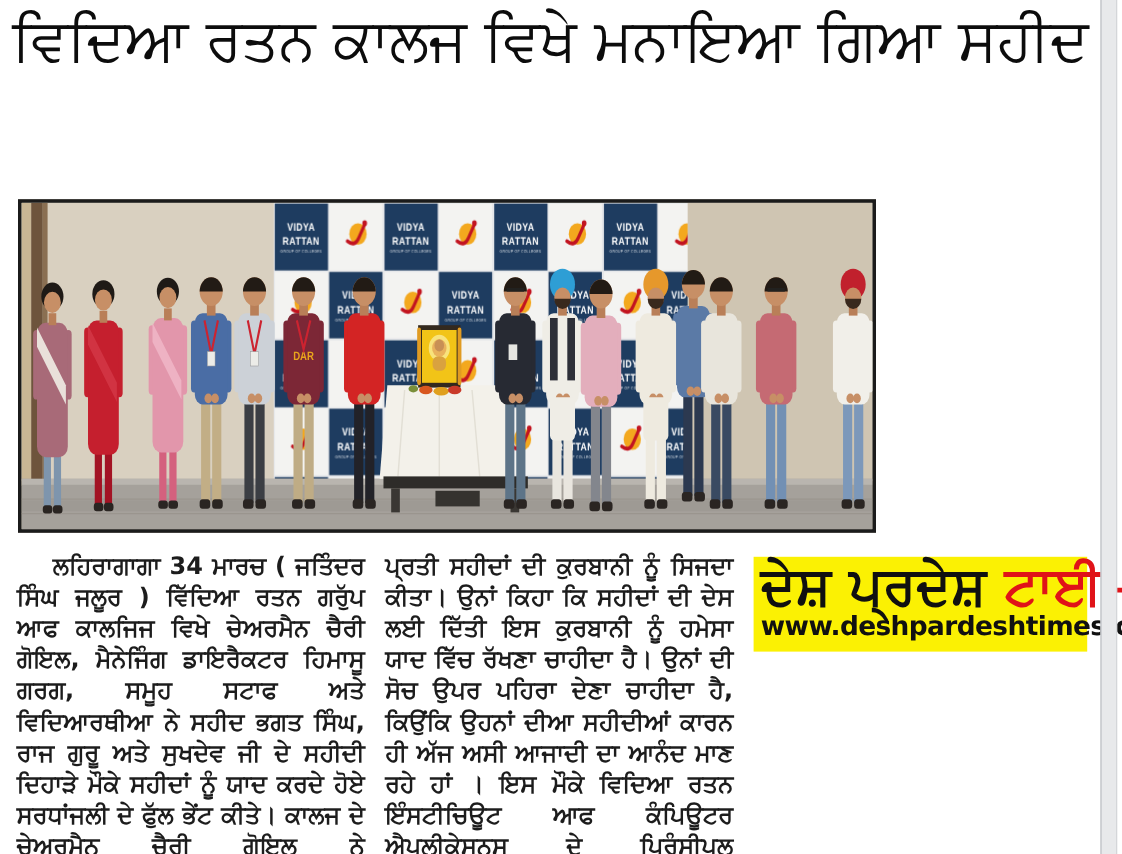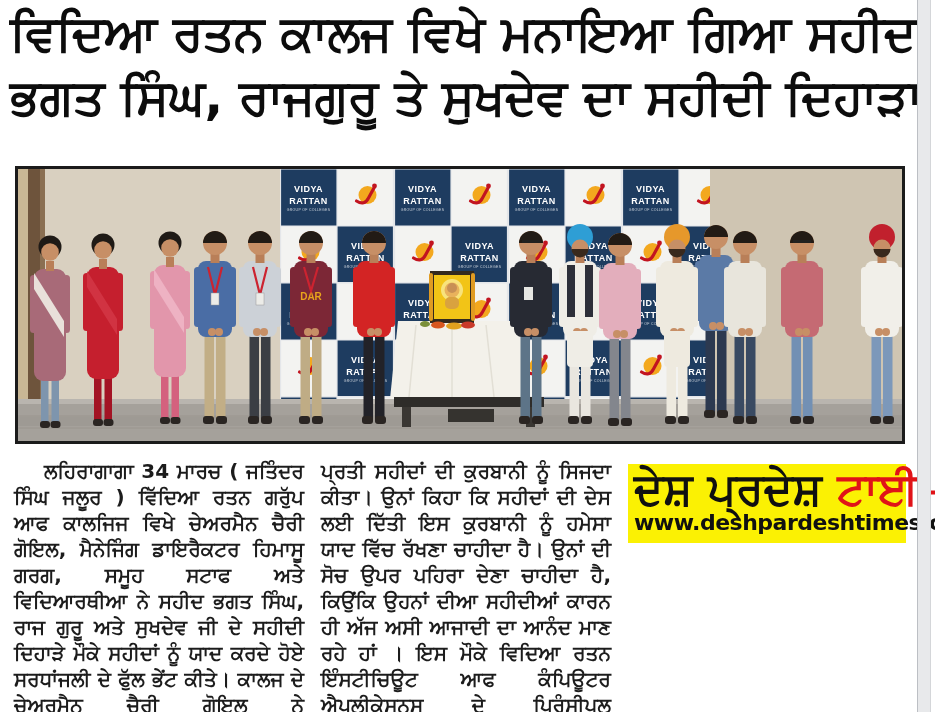--- a/index.html
+++ b/index.html
@@ -1,22 +1,22 @@
 <!DOCTYPE html>
 <html><head>
 <meta charset="utf-8">
 <style>
   html,body{margin:0;padding:0;background:#ffffff;}
   .page{position:relative;width:935px;height:712px;background:#ffffff;overflow:hidden;
         font-family:"DejaVu Sans","Liberation Sans",sans-serif;}
   .edge-strip{position:absolute;top:0;right:4px;width:12px;height:712px;
               background:#e8e9eb;border-left:1px solid #bcbfc4;border-right:1px solid #d4d6d9;}
   .headline{position:absolute;left:10px;top:2px;width:916px;color:#0c0c0c;
-            font-weight:700;font-size:49px;line-height:64px;letter-spacing:-0.5px;}
-  .photo-frame{position:absolute;left:15px;top:166px;width:890px;height:278px;
+            font-weight:400;font-size:49px;line-height:64px;letter-spacing:-0.5px;}
+  .photo-frame{position:absolute;left:15px;top:166px;width:715px;height:278px;
                border:3px solid #1b1b1b;box-sizing:border-box;background:#d8cfbf;}
   .photo-frame svg{display:block;width:100%;height:100%;}
   .bd-t{font:700 9px "Liberation Sans",sans-serif;fill:#ffffff;text-anchor:middle;letter-spacing:.5px;}
   .bd-sub{font:400 3.5px "Liberation Sans",sans-serif;fill:#cfd6de;text-anchor:middle;letter-spacing:.3px;}
   .hoodie-t{font:900 10px "Liberation Sans",sans-serif;fill:#e8a41c;text-anchor:middle;}
   .article{position:absolute;left:14px;top:458px;width:892px;display:flex;gap:17px;}
   .col{width:290px;}
   .col.c3{width:278px;}
   .col p{margin:0;font-size:20px;line-height:26px;text-align:justify;font-weight:600;color:#1c1c1c;}
   .col.c1 p{text-indent:30px;}
@@ -25,21 +25,20 @@
   .brand-red{color:#e01318;}
   .brand-site{font-size:22px;line-height:26px;font-weight:800;color:#111111;letter-spacing:-0.5px;}
 </style>
 </head>
 <body>
 
 <div class="page">
 
   <div class="headline">
     <div>ਵਿਦਿਆ ਰਤਨ ਕਾਲਜ ਵਿਖੇ ਮਨਾਇਆ ਗਿਆ ਸਹੀਦ</div>
-    <div>ਭਗਤ ਸਿੰਘ, ਰਾਜਗੁਰੂ ਤੇ ਸੁਖਦੇਵ ਦਾ ਸਹੀਦੀ ਦਿਹਾੜਾ</div>
   </div>
 
   <div class="photo-frame">
     <svg viewBox="0 0 884 272" preserveAspectRatio="none">
       <defs>
         <g id="vrmark">
           <circle cx="2" cy="-2" r="9" fill="#f3a81e"></circle>
           <path d="M-9,4 Q-1,9 3,1 L9,-10" stroke="#c21420" stroke-width="3.2" fill="none" stroke-linecap="round"></path>
           <circle cx="9" cy="-11" r="2.4" fill="#c21420"></circle>
         </g>

